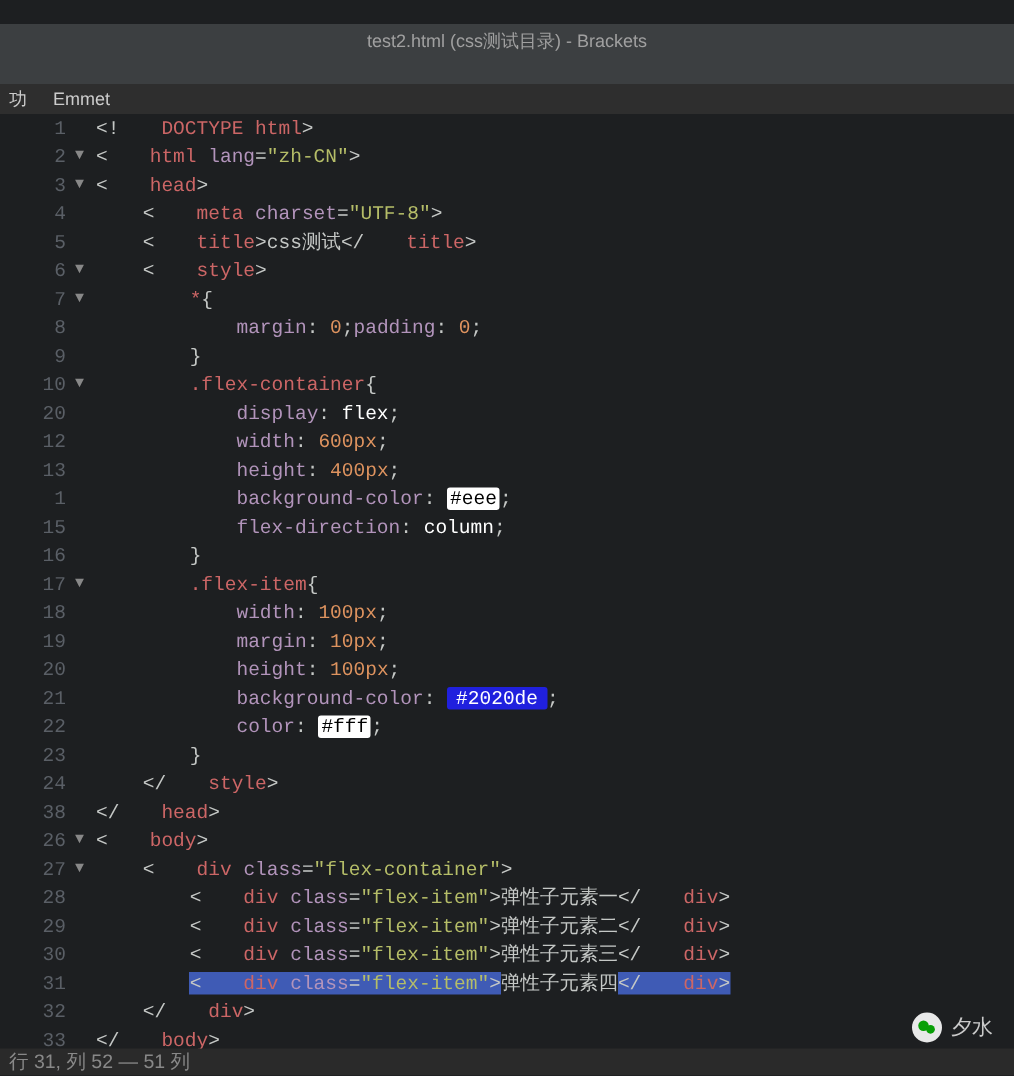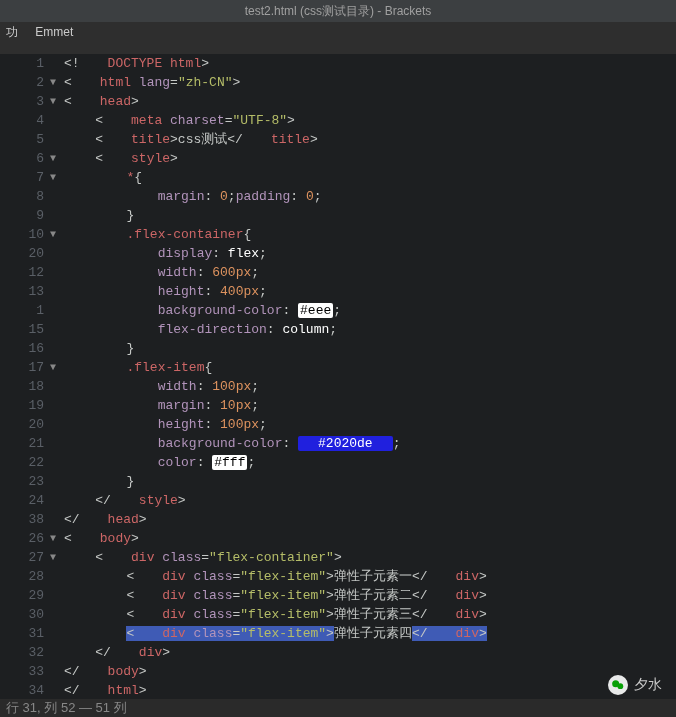--- a/index.html
+++ b/index.html
@@ -7,30 +7,31 @@
   font-family: Consolas, "Courier New", monospace;
   font-size: 13px;
   background: #1d1f21;
   color: #c5c8c6;
   width: 676px;
   height: 717px;
   overflow: hidden;
   position: relative;
 }
 .titlebar {
-  height: 22px;
+  height: 40px;
   background: #3c3f41;
   color: #a0a0a0;
   text-align: center;
   line-height: 22px;
   font-size: 12px;
   font-family: sans-serif;
+  margin-top: 16px;
 }
 .menubar {
-  height: 32px;
+  height: 20px;
   background: #2e2e2e;
   color: #ccc;
   font-size: 12px;
   font-family: sans-serif;
   padding-left: 6px;
   line-height: 20px;
 }
 .menubar span { margin-right: 14px; }
 .editor {
   display: flex;
@@ -71,21 +72,21 @@
 .t-text   { color: #c5c8c6; }
 .color-swatch {
   background: #fff;
   color: #000;
   padding: 0 2px;
   border-radius: 2px;
 }
 .color-swatch-blue {
   background: #2020de;
   color: #fff;
-  padding: 0 20px;
+  padding: 0 6px;
   border-radius: 2px;
 }
 .hl-sel {
   background: #3f5bb5;
   color: #fff;
 }
 .statusbar {
   position: absolute;
   bottom: 0;
   left: 0;

